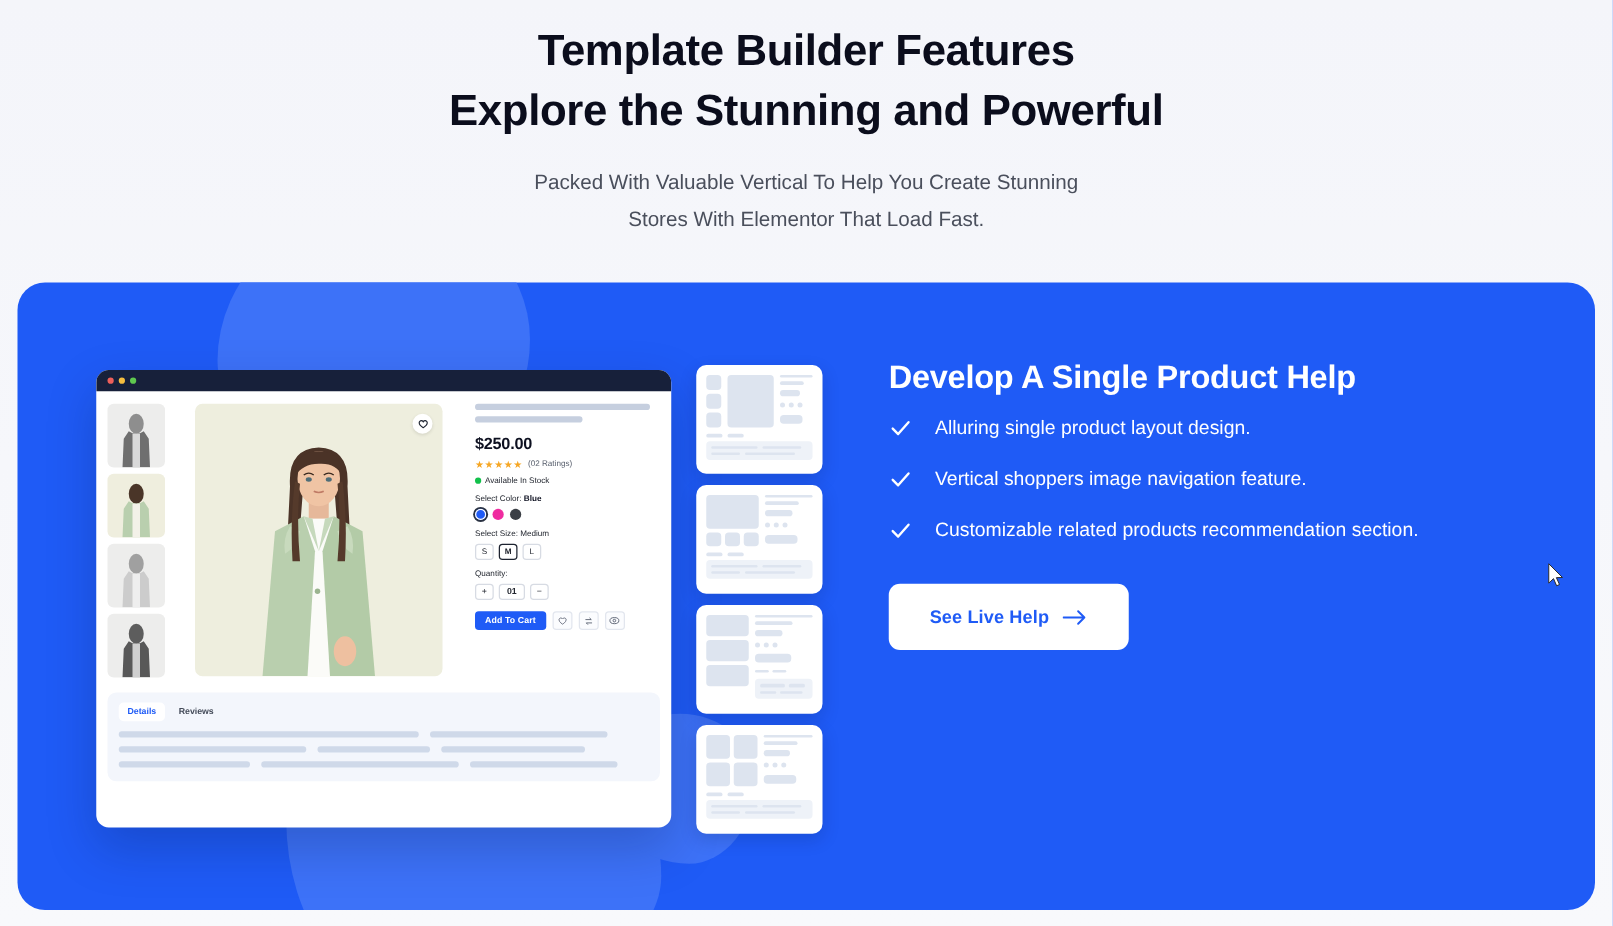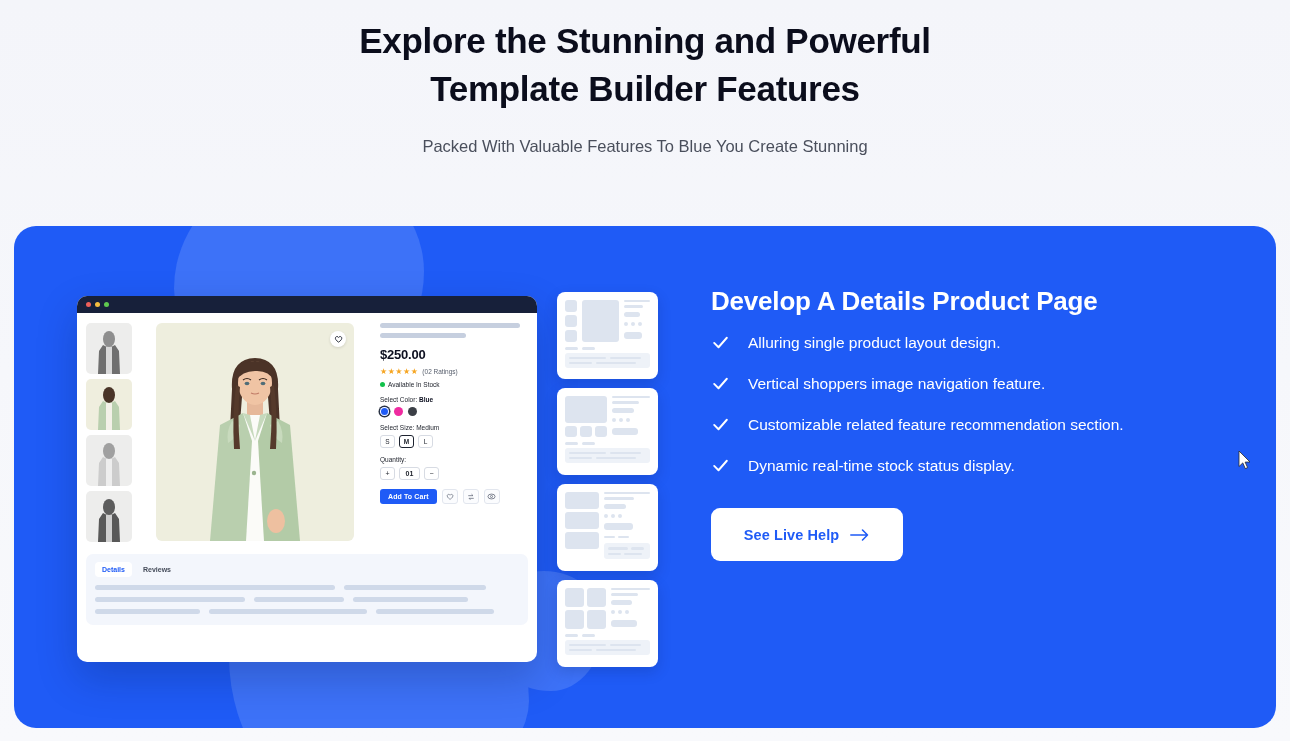--- a/index.html
+++ b/index.html
@@ -148,25 +148,26 @@
 
   .cursor { position: absolute; left: 1238px; top: 450px; }
 </style>
 </head>
 <body>
 
 <div class="page">
 
   <div class="heading-wrap">
     <div class="headline">
+      <div>Template Builder Features</div>
       <div>Explore the Stunning and Powerful</div>
-      <div>Template Builder Features</div>
     </div>
     <div class="subline">
-      <div>Packed With Valuable Features To Blue You Create Stunning</div>
+      <div>Packed With Valuable Vertical To Help You Create Stunning</div>
+      <div>Stores With Elementor That Load Fast.</div>
     </div>
   </div>
 
   <div class="blue-panel">
     <div class="blob blob-a"></div>
     <div class="blob blob-b"></div>
     <div class="blob blob-c"></div>
 
     <div class="mock">
       <div class="mock-bar">
@@ -489,46 +490,40 @@
             <div style="display:flex;gap:4px">
                 <span class="vline" style="width:30%;background:#dde4ef"></span>
                 <span class="vline" style="width:52%;background:#dde4ef"></span>
               </div>
           </div>
         </div>
       </div>
     </div>
 
     <div class="content">
-      <div class="ctitle">Develop A Details Product Page</div>
+      <div class="ctitle">Develop A Single Product Help</div>
 
       <div class="features">
         <div class="feat">
           <svg width="19" height="19" viewBox="0 0 24 24" fill="none" stroke="#ffffff" stroke-width="2.4" stroke-linecap="round" stroke-linejoin="round">
               <path d="M4 12.5 L9.5 18 L20 6"></path>
             </svg>
           <span class="feat-txt">Alluring single product layout design.</span>
         </div>
         <div class="feat">
           <svg width="19" height="19" viewBox="0 0 24 24" fill="none" stroke="#ffffff" stroke-width="2.4" stroke-linecap="round" stroke-linejoin="round">
               <path d="M4 12.5 L9.5 18 L20 6"></path>
             </svg>
           <span class="feat-txt">Vertical shoppers image navigation feature.</span>
         </div>
         <div class="feat">
           <svg width="19" height="19" viewBox="0 0 24 24" fill="none" stroke="#ffffff" stroke-width="2.4" stroke-linecap="round" stroke-linejoin="round">
               <path d="M4 12.5 L9.5 18 L20 6"></path>
             </svg>
-          <span class="feat-txt">Customizable related feature recommendation section.</span>
-        </div>
-        <div class="feat">
-          <svg width="19" height="19" viewBox="0 0 24 24" fill="none" stroke="#ffffff" stroke-width="2.4" stroke-linecap="round" stroke-linejoin="round">
-              <path d="M4 12.5 L9.5 18 L20 6"></path>
-            </svg>
-          <span class="feat-txt">Dynamic real-time stock status display.</span>
+          <span class="feat-txt">Customizable related products recommendation section.</span>
         </div>
       </div>
 
       <div class="demo-btn">
         <span>See Live Help</span>
         <svg width="20" height="14" viewBox="0 0 24 16" fill="none" stroke="#1f5bf6" stroke-width="1.9" stroke-linecap="round" stroke-linejoin="round">
           <path d="M1 8 H21 M15 2 L21 8 L15 14"></path>
         </svg>
       </div>
     </div>

